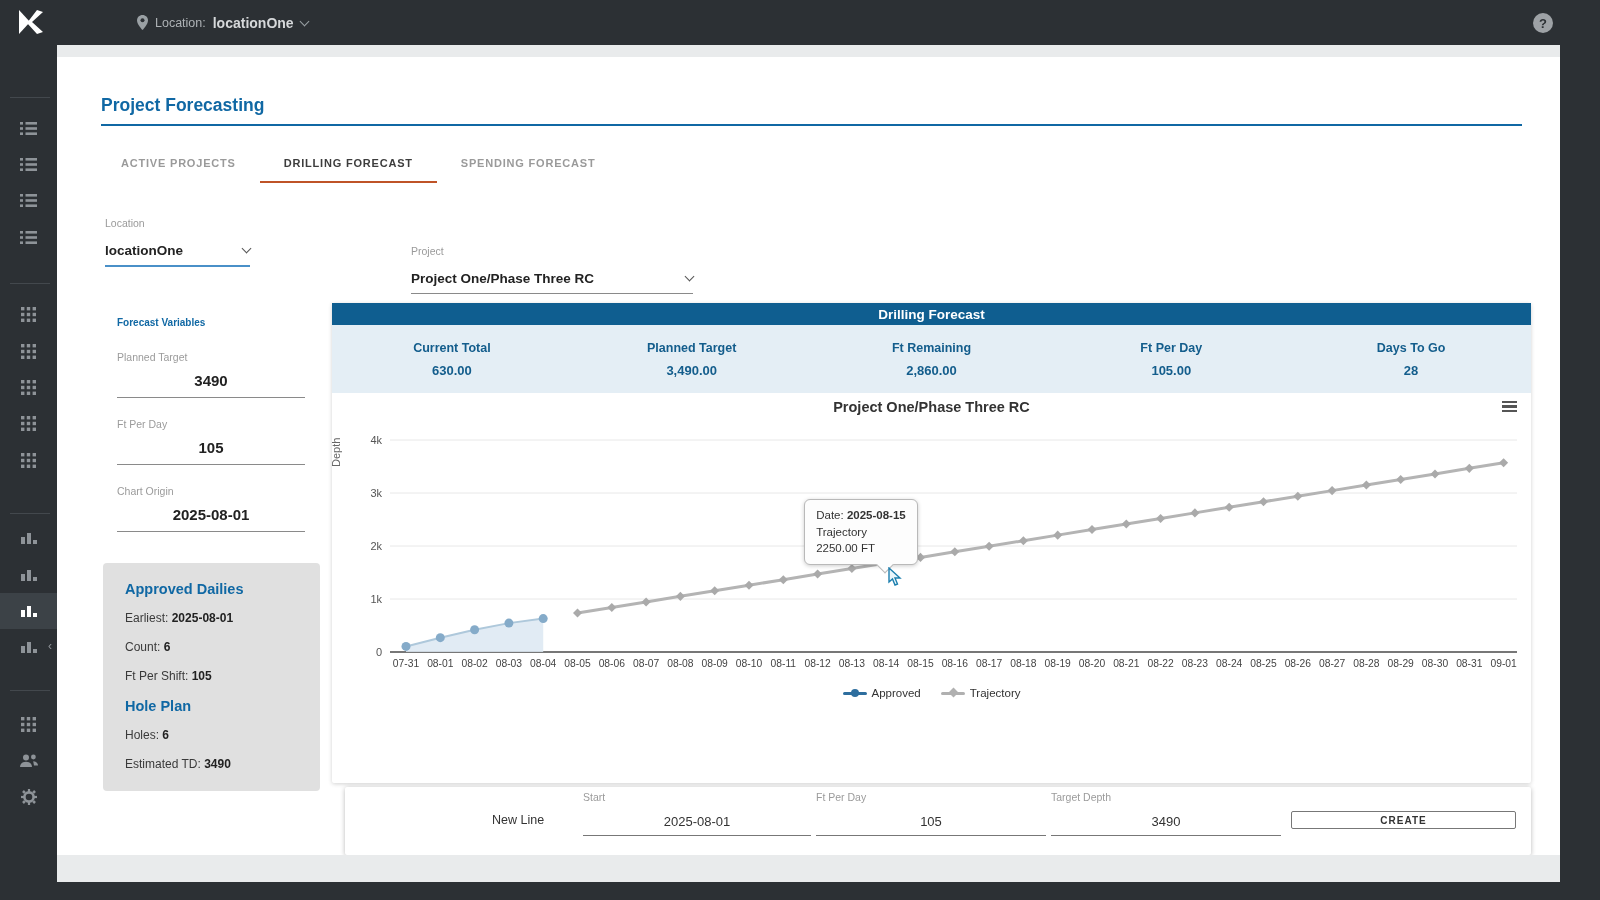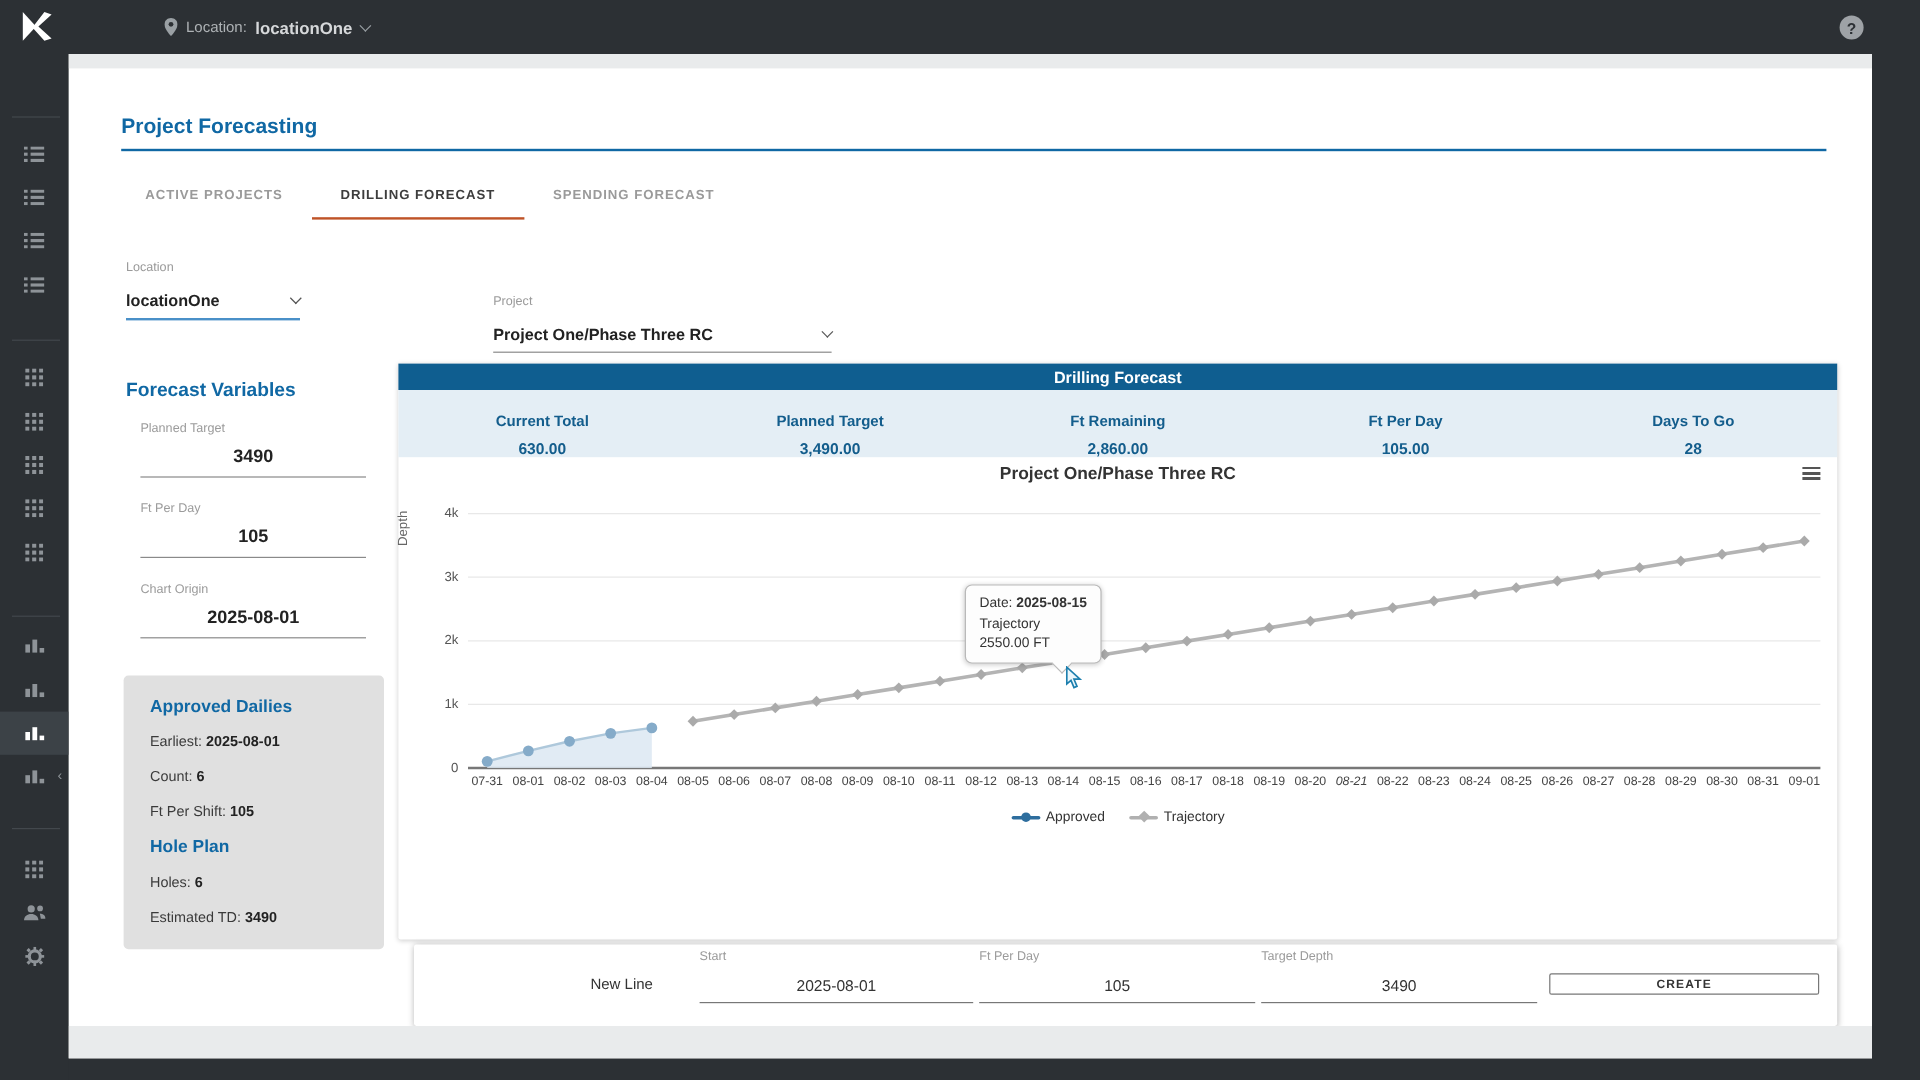--- a/index.html
+++ b/index.html
@@ -38,35 +38,35 @@
   .filter .flabel { font-size:10.5px; color:#9a9a9a; }
   .filter .fval { margin-top:14px; display:flex; align-items:center; justify-content:space-between; font-size:13.5px; font-weight:bold; color:#222; padding-bottom:7px; cursor:pointer; }
   .filter.f-location { left:48px; width:145px; }
   .filter.f-worktype { left:201px; width:145px; }
   .filter.f-project  { left:354px; width:282px;margin-top:28px; }
   .f-underline { border-top:1px solid #8a8a8a; }
   .f-underline.blue { border-top:2px solid #4a90c8; }
   .chevron { width:7px; height:7px; border-right:1.5px solid #555; border-bottom:1.5px solid #555; transform:rotate(45deg); margin-top:-4px; }
 
   
-  .fv-title { position:absolute; left:48px; top:272px; font-size:16px; font-weight:bold; color:#1068a4; }
+  .fv-title { position:absolute; left:60px; top:272px; font-size:10px; font-weight:bold; color:#1068a4; }
   .fv-field { position:absolute; left:60px; width:188px; }
   .fv-field .flabel { font-size:10.5px; color:#9b9b9b; }
   .fv-field input { width:100%; border:none; border-bottom:1px solid #8a8a8a; text-align:center; font-family:"Liberation Sans",sans-serif; font-size:15px; font-weight:bold; color:#222; padding:9px 0 8px 0; outline:none; background:transparent; }
 
   .gray-panel { position:absolute; left:46px; top:518px; width:217px; height:228px; background:#e0e0e0; border-radius:4px; padding:18px 22px; }
   .gp-heading { font-size:14.5px; font-weight:bold; color:#1068a4; margin-bottom:14px; }
   .gp-item { font-size:12px; color:#3a3a3a; margin-bottom:15px; }
   .gp-item b { color:#222; }
 
   
   .card { position:absolute; background:#fff; box-shadow:0 1px 5px rgba(0,0,0,.28); border-radius:2px; }
   .forecast-card { left:275px; top:258px; width:1199px; height:480px; box-shadow:0 1px 4px rgba(0,0,0,.18); }
   .fc-header { height:22px; background:#0f5e90; color:#fff; font-size:13.5px; font-weight:bold; display:flex; align-items:center; justify-content:center; }
-  .fc-stats { height:56px; background:#e4eef5; display:flex;align-items:flex-end; }
+  .fc-stats { height:68px; background:#e4eef5; display:flex; }
   .fc-col { flex:1; display:flex; flex-direction:column; align-items:center; justify-content:center; gap:8px; }
   .fc-col .h { font-size:12.5px; font-weight:bold; color:#135d8c; }
   .fc-col .v { font-size:13px; font-weight:bold; color:#135d8c; }
 
   
   .progress-block { position:relative; height:64px; }
   .progress-ticks { position:absolute; left:64px; right:14px; top:2px; bottom:2px;
       background:repeating-linear-gradient(90deg,#e3e3e3 0 1px,transparent 1px 37px); }
   .progress-label { position:absolute; left:14px; top:26px; font-size:11.5px; color:#333; }
   .progress-track { position:absolute; left:64px; right:14px; top:19px; height:26px; background:#ebebeb; border:1px solid #9a9a9a; }
@@ -489,38 +489,38 @@
           <span class="xlab" style="left: 451.3px;">08-11</span>
           <span class="xlab" style="left: 485.6px;">08-12</span>
           <span class="xlab" style="left: 519.9px;">08-13</span>
           <span class="xlab" style="left: 554.2px;">08-14</span>
           <span class="xlab" style="left: 588.5px;">08-15</span>
           <span class="xlab" style="left: 622.8px;">08-16</span>
           <span class="xlab" style="left: 657.1px;">08-17</span>
           <span class="xlab" style="left: 691.4px;">08-18</span>
           <span class="xlab" style="left: 725.7px;">08-19</span>
           <span class="xlab" style="left: 760px;">08-20</span>
-          <span class="xlab" style="left: 794.3px; font-style: italic;">08-21</span>
+          <span class="xlab" style="left: 794.3px;">08-21</span>
           <span class="xlab" style="left: 828.6px;">08-22</span>
           <span class="xlab" style="left: 862.9px;">08-23</span>
           <span class="xlab" style="left: 897.2px;">08-24</span>
           <span class="xlab" style="left: 931.5px;">08-25</span>
           <span class="xlab" style="left: 965.8px;">08-26</span>
           <span class="xlab" style="left: 1000.1px;">08-27</span>
           <span class="xlab" style="left: 1034.4px;">08-28</span>
           <span class="xlab" style="left: 1068.7px;">08-29</span>
           <span class="xlab" style="left: 1103px;">08-30</span>
           <span class="xlab" style="left: 1137.3px;">08-31</span>
           <span class="xlab" style="left: 1171.6px;">09-01</span>
         </div>
 
       <div class="tooltip" id="chart-tooltip" style="left: 472.2px; top: 73.96px;">
         <div><span>Date: </span><b>2025-08-15</b></div>
         <div>Trajectory</div>
-        <div>2550.00 FT</div>
+        <div>2250.00 FT</div>
         <div class="arrow"></div>
       </div>
       <svg class="cursor-svg" id="mouse-cursor" width="14" height="20" viewBox="0 0 14 20" style="left: 556.2px; top: 141.96px;">
         <path d="M1 1 L1 15 L4.5 12 L7 18 L9.5 17 L7 11 L12 11 Z" fill="#eaf6fb" stroke="#1d7fae" stroke-width="1.4"></path>
       </svg>
     </div>
 
     <div class="legend-row">
       <div class="legend-item">
         <span class="lg-line" style="background:#2e6e9e">

